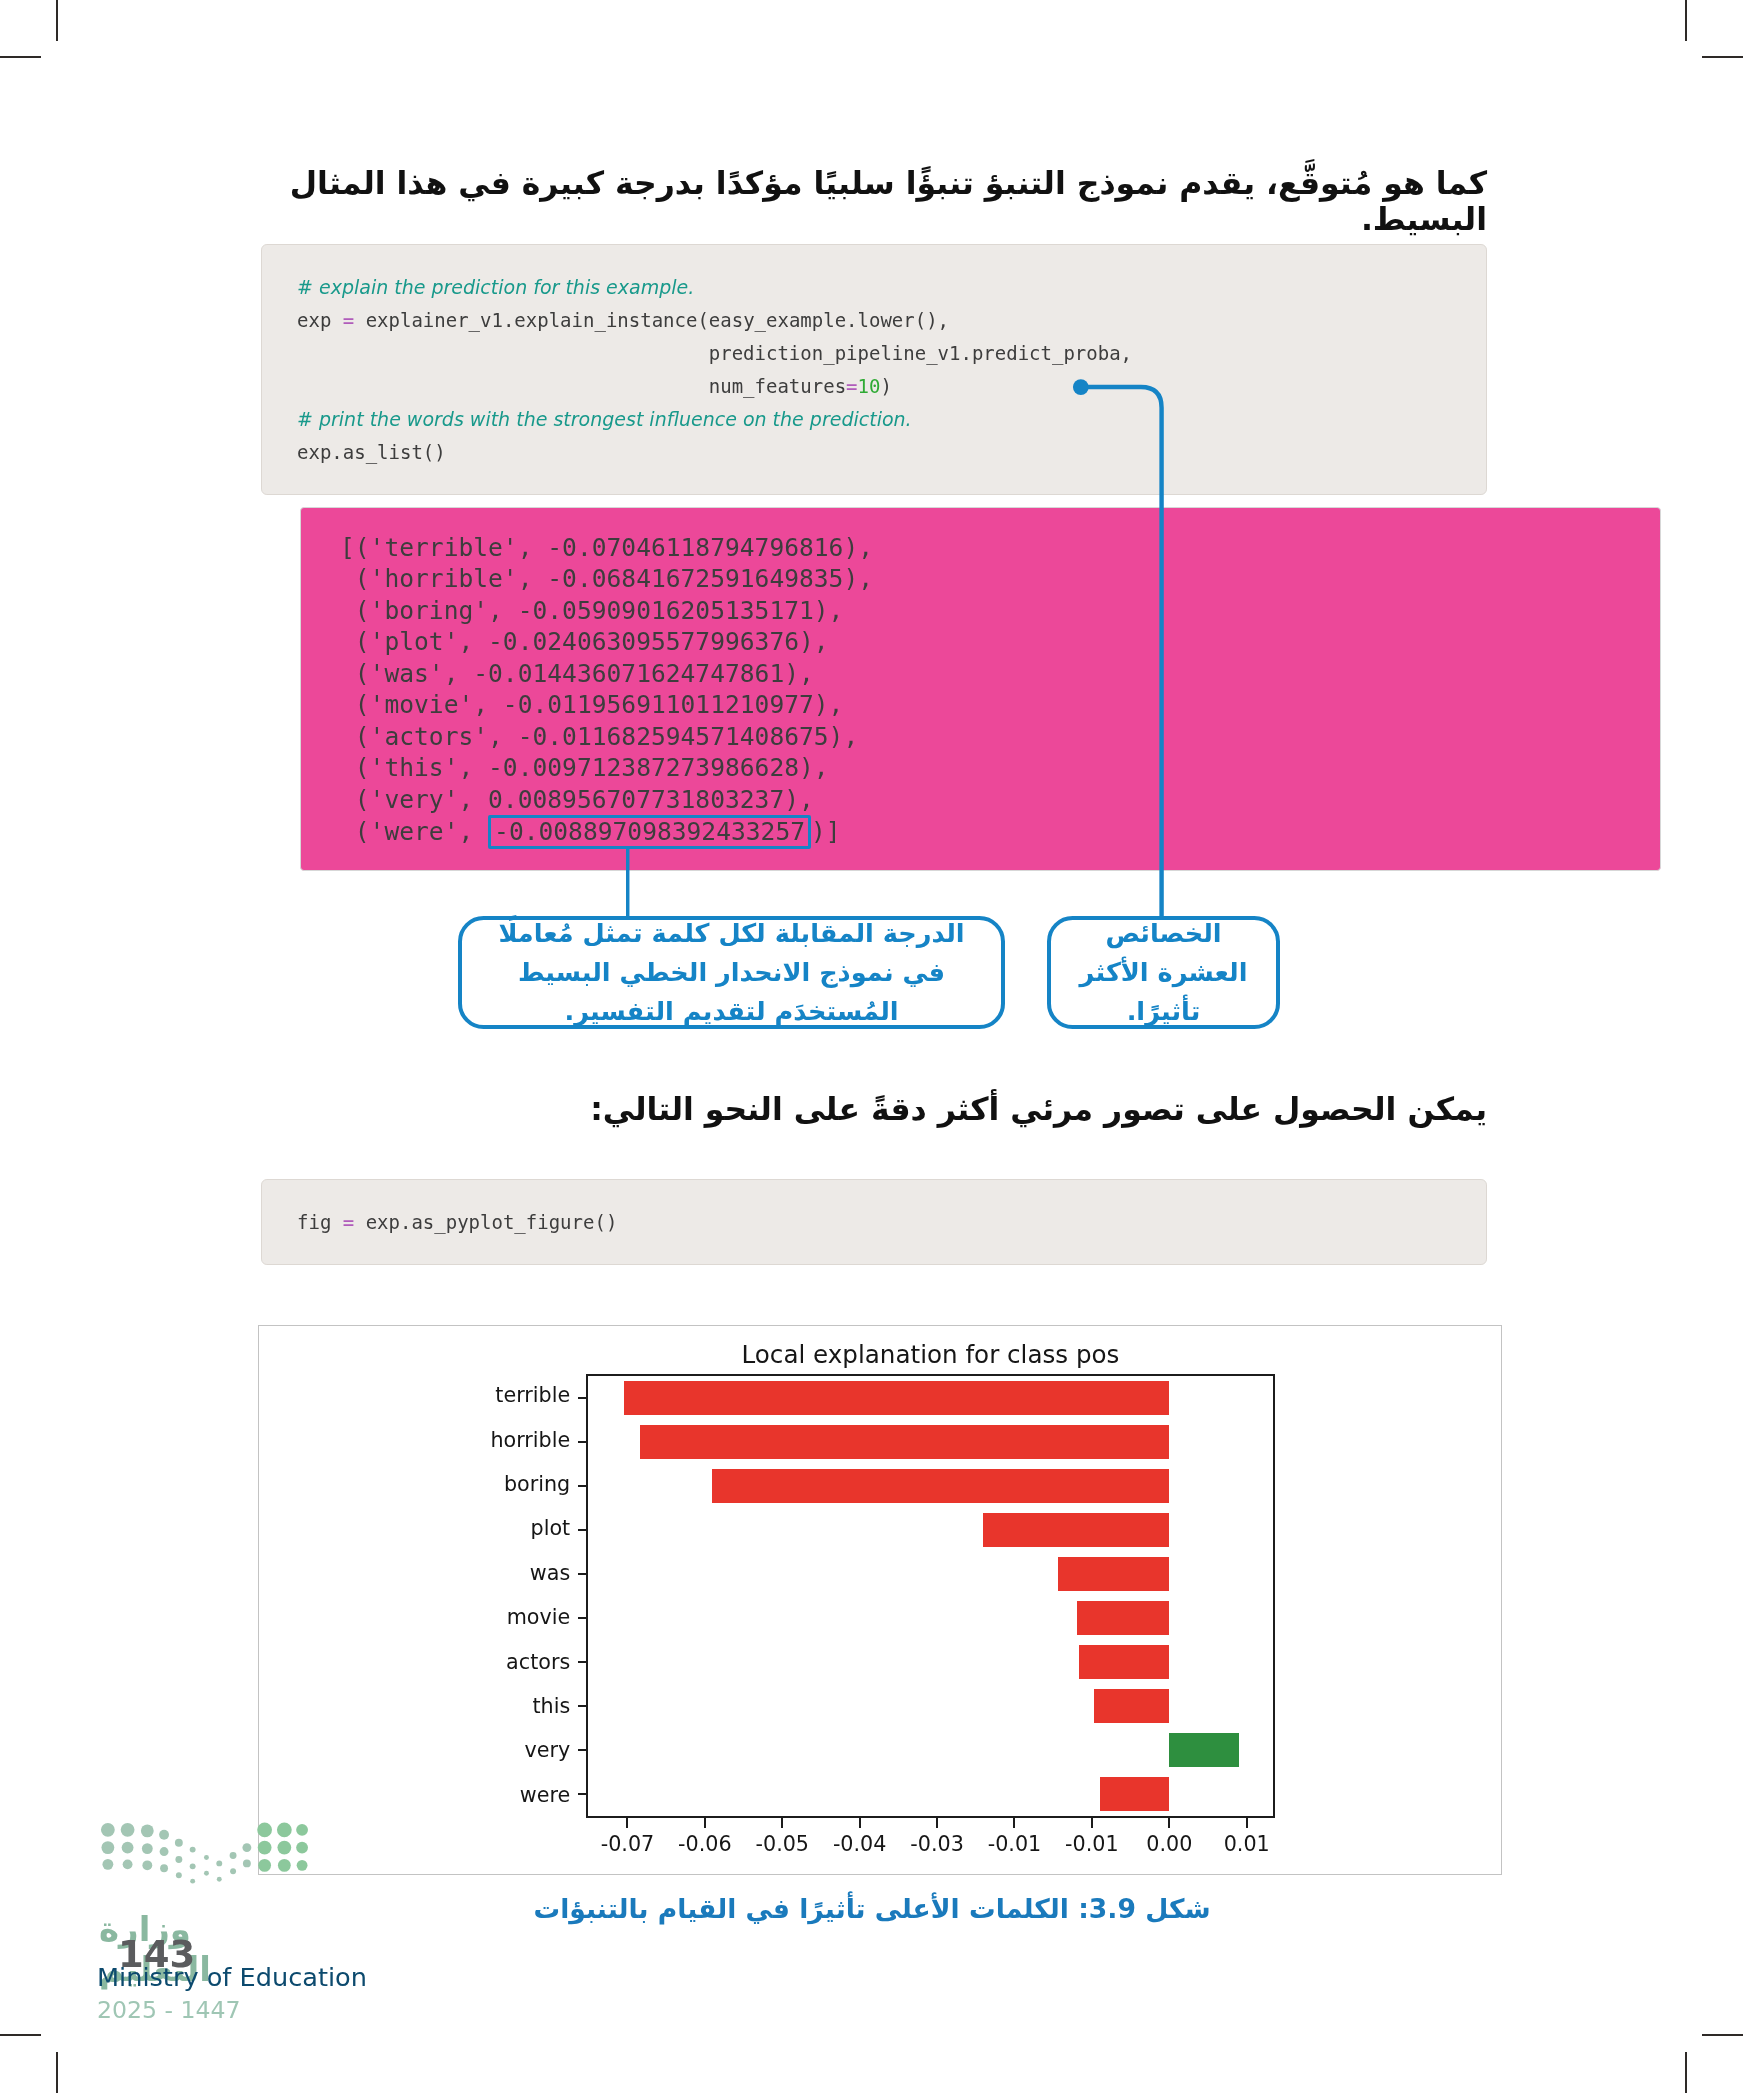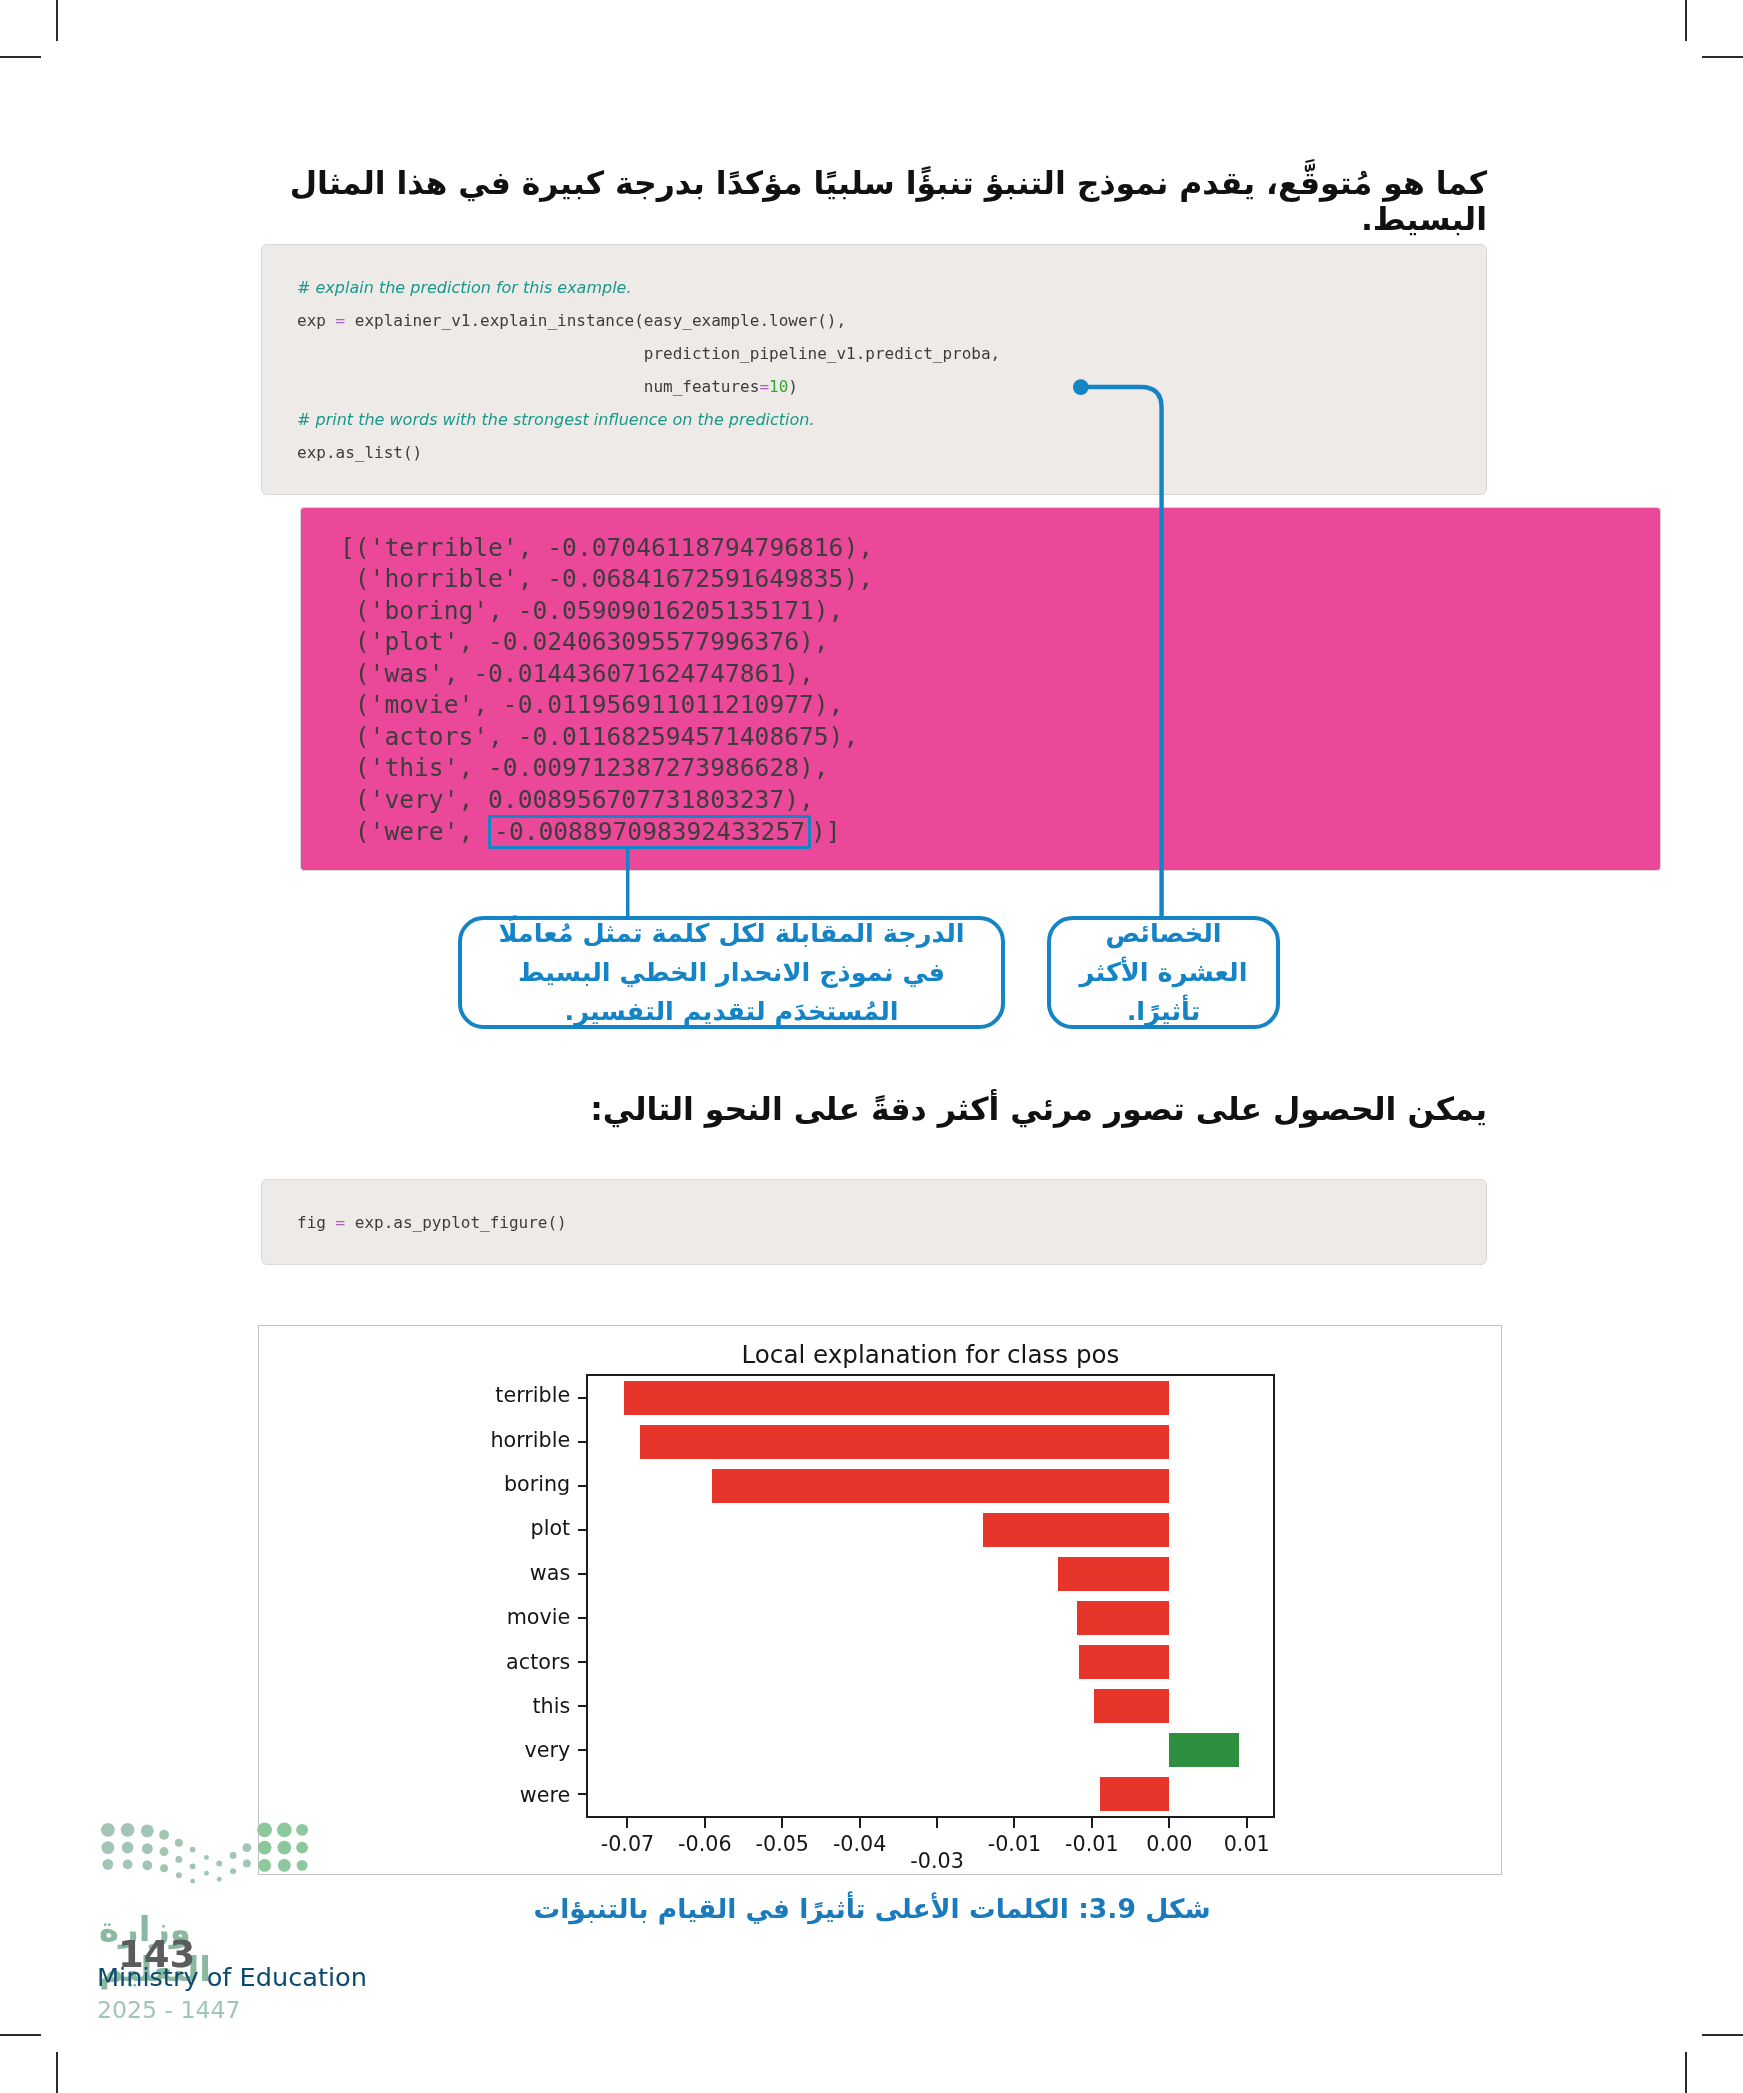--- a/index.html
+++ b/index.html
@@ -6,21 +6,21 @@
   .page{position:relative;width:1744px;height:2093px;background:#fff;overflow:hidden;
         font-family:"DejaVu Sans",sans-serif;}
   
   .mark{position:absolute;background:#2e2a28;}
   
   .rtl-line{position:absolute;left:261px;width:1226px;direction:rtl;text-align:right;
             font-size:31.5px;font-weight:700;color:#111;font-family:"DejaVu Sans",sans-serif;}
   
   .code-block{position:absolute;left:261px;width:1226px;background:#edeae7;
               border:1px solid #ddd8d3;border-radius:5.9px;padding:25.6px 35px;box-sizing:border-box;}
-  .code-line{font-family:"DejaVu Sans Mono",monospace;font-size:16px;line-height:33px;
+  .code-line{font-family:"DejaVu Sans Mono",monospace;font-size:19px;line-height:33px;
              color:#3d3d3d;white-space:pre;}
   .code-line.comment{font-family:"DejaVu Sans",sans-serif;font-style:italic;color:#18998b;}
   .code-line .op{color:#b05cba;}
   .code-line .num{color:#2faa34;}
   .code-line.indent{padding-left:36ch;}
   
   .output-box{position:absolute;left:300px;top:507px;width:1361px;height:364px;background:#ec4899;
               border:1px solid #d7d7d7;border-radius:3.9px;padding:23.6px 39px;box-sizing:border-box;}
   .out-line{font-family:"DejaVu Sans Mono",monospace;font-size:24.6px;line-height:31.5px;
             color:#3d3d3d;white-space:pre;}
@@ -152,21 +152,21 @@
         <div class="ytickmark" style="top: 95%;"></div>
         <div class="xtickmark" style="left: 5.76271%;"></div>
         <div class="xlabel" style="left: 5.76271%;">-0.07</div>
         <div class="xtickmark" style="left: 17.0621%;"></div>
         <div class="xlabel" style="left: 17.0621%;">-0.06</div>
         <div class="xtickmark" style="left: 28.3616%;"></div>
         <div class="xlabel" style="left: 28.3616%;">-0.05</div>
         <div class="xtickmark" style="left: 39.661%;"></div>
         <div class="xlabel" style="left: 39.661%;">-0.04</div>
         <div class="xtickmark" style="left: 50.9605%;"></div>
-        <div class="xlabel" style="left: 50.9605%; margin-top: 17px;">-0.03</div>
+        <div class="xlabel" style="left: 50.9605%;">-0.03</div>
         <div class="xtickmark" style="left: 62.2599%;"></div>
         <div class="xlabel" style="left: 62.2599%;">-0.01</div>
         <div class="xtickmark" style="left: 73.5593%;"></div>
         <div class="xlabel" style="left: 73.5593%;">-0.01</div>
         <div class="xtickmark" style="left: 84.8588%;"></div>
         <div class="xlabel" style="left: 84.8588%;">0.00</div>
         <div class="xtickmark" style="left: 96.1582%;"></div>
         <div class="xlabel" style="left: 96.1582%;">0.01</div>
       </div>
   </div>

